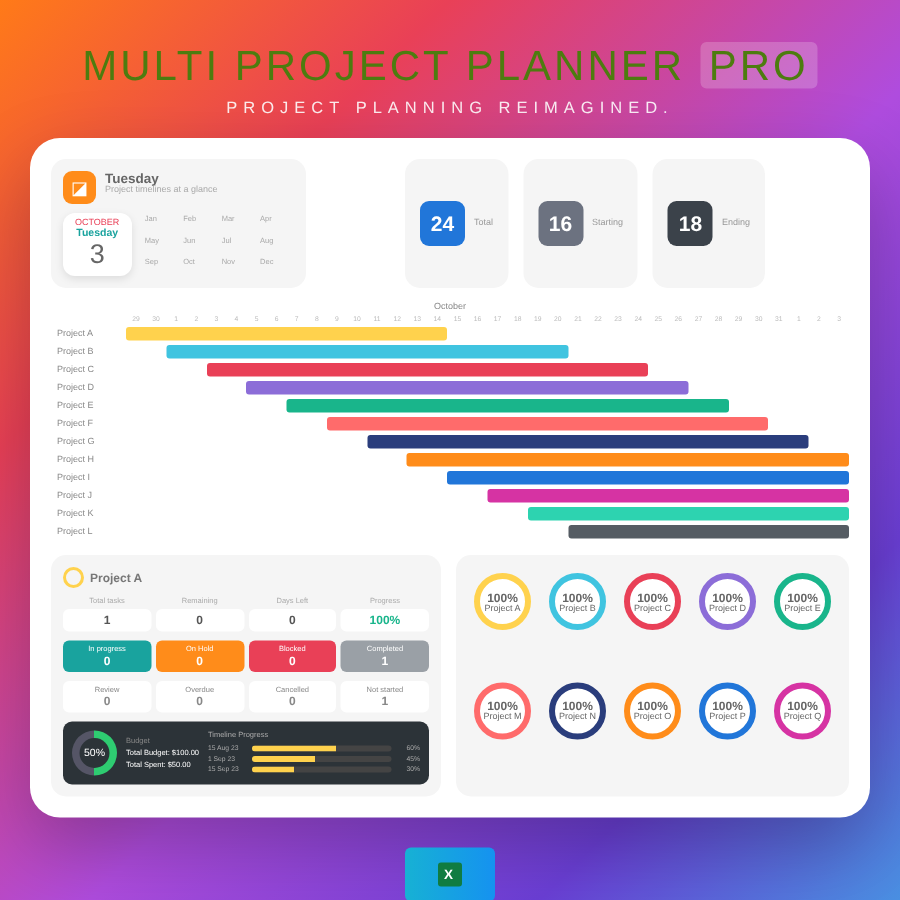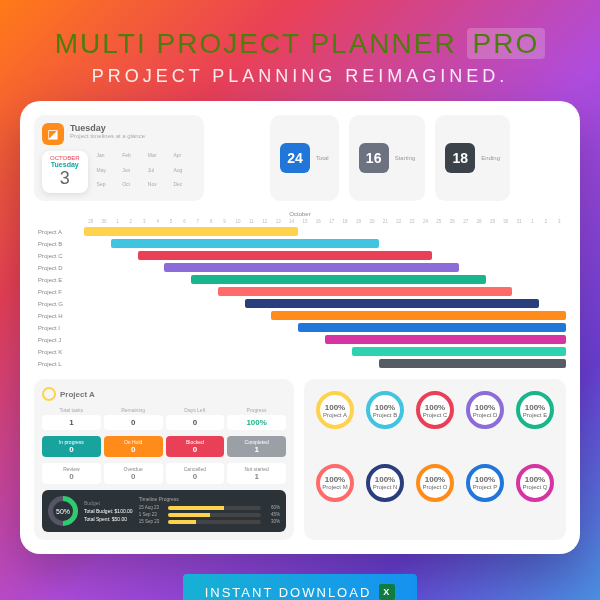--- a/index.html
+++ b/index.html
@@ -1,19 +1,19 @@
 <!DOCTYPE html>
 <html><head>
 <meta charset="utf-8">
 <style>
 *{margin:0;padding:0;box-sizing:border-box;font-family:-apple-system,BlinkMacSystemFont,"Segoe UI",sans-serif}
 body{width:600px;height:600px;background:linear-gradient(135deg,#ff7a18 0%,#e94057 25%,#af4cde 55%,#6b3fd6 80%,#4a90e2 100%);display:flex;flex-direction:column;align-items:center;padding:28px 20px 0}
 .title{color:#4d7c0f;font-size:28px;font-weight:300;letter-spacing:2px}
 .title .pro{background:rgba(255,255,255,.2);padding:0 6px;border-radius:4px;font-weight:400}
-.subtitle{color:rgba(255,255,255,.9);font-size:18px;letter-spacing:4px;margin-top:6px;font-weight:300}
+.subtitle{color:rgba(255,255,255,.9);font-size:11px;letter-spacing:4px;margin-top:6px;font-weight:300}
 .board{background:#fff;width:560px;border-radius:20px;margin-top:14px;padding:14px;box-shadow:0 20px 50px rgba(0,0,0,.25)}
 
 .toprow{display:flex;gap:10px;margin-bottom:10px}
 .timeline-card{background:#f5f5f5;border-radius:10px;padding:8px;width:170px;display:flex;flex-direction:column;gap:6px}
 .tc-head{display:flex;gap:6px;align-items:flex-start}
 .tc-icon{width:22px;height:22px;background:#ff8c1a;border-radius:6px;display:flex;align-items:center;justify-content:center;color:#fff;font-size:12px}
 .tc-title{font-size:9px;font-weight:600;color:#666}
 .tc-sub{font-size:6px;color:#aaa}
 .tc-body{display:flex;gap:8px}
 .date-box{background:#fff;border-radius:8px;padding:4px 8px;box-shadow:0 2px 6px rgba(0,0,0,.1);text-align:center}
@@ -410,15 +410,14 @@
             <span class="pct">100%</span>
             <span>Project Q</span>
           </div>
         </div>
       </div>
 </div>
 
 </div>
 
 <div class="dl">
-<span>INSTANT DOWNLOAD</span>
 <span class="xicon">X</span>
 </div>
 
 </body></html>

